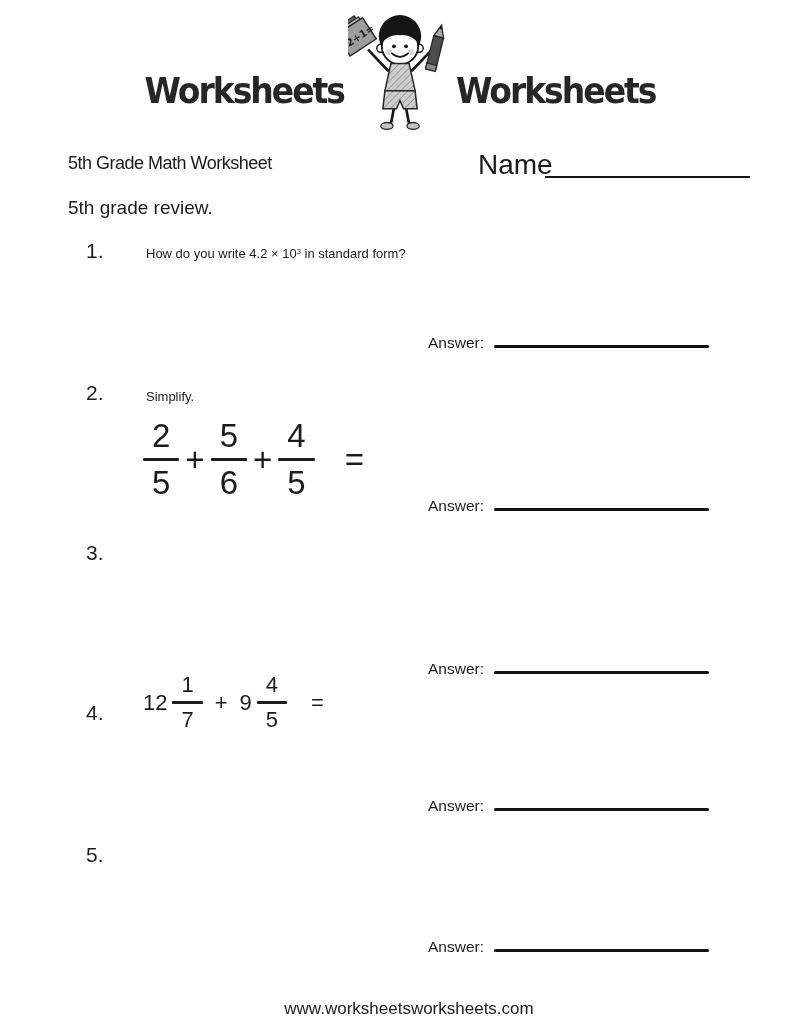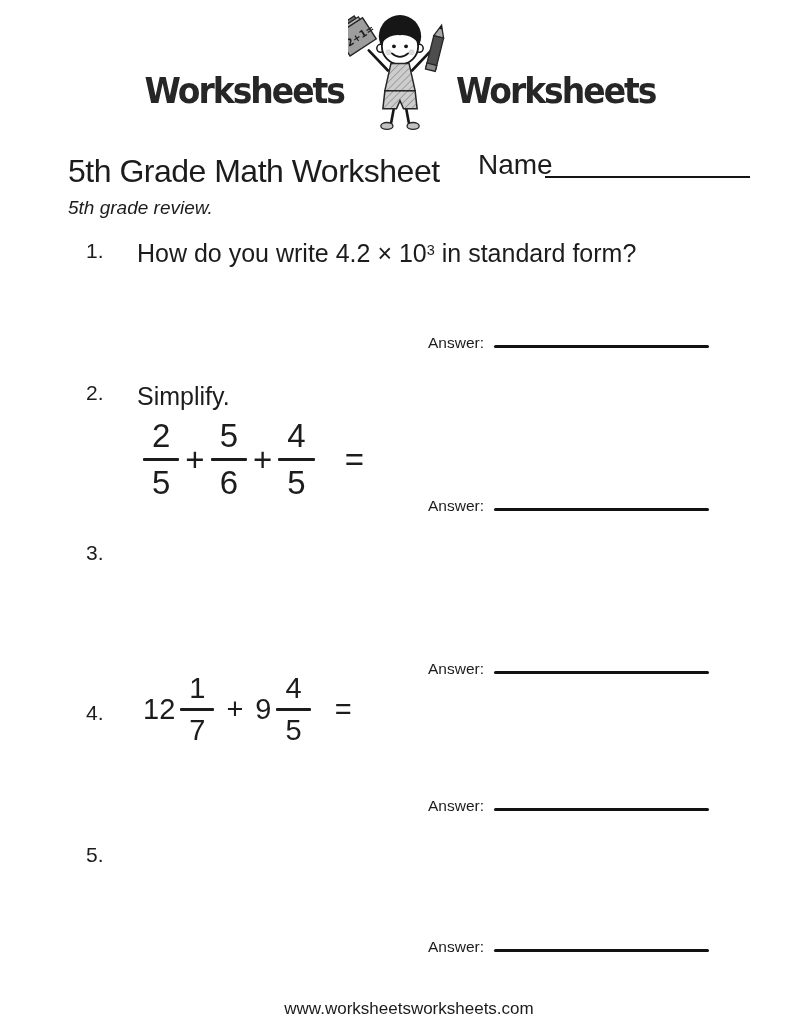--- a/index.html
+++ b/index.html
@@ -8,41 +8,41 @@
     font-family:"Liberation Sans", sans-serif;color:#1c1c1c;overflow:hidden;
   }
   
   .logo{position:absolute;top:6px;left:0;width:100%;height:126px;
     display:flex;justify-content:center;align-items:flex-end;gap:4px;}
   .logo-text{font-family:"DejaVu Sans", sans-serif;font-weight:bold;
     font-size:33px;letter-spacing:-2px;color:#262626;margin-bottom:22px;
     transform:scaleY(1.08);}
   .logo-svg{width:104px;height:126px;display:block;}
   
-  .title{position:absolute;left:68px;top:153px;font-size:32px;letter-spacing:-0.5px;text-align:right;}
+  .title{position:absolute;left:68px;top:153px;font-size:18px;letter-spacing:-0.5px;text-align:right;}
   .name-label{position:absolute;left:478px;top:149px;font-size:28px;}
   .name-line{position:absolute;left:545px;top:176px;width:205px;height:2px;background:#141414;}
-  .subtitle{position:absolute;left:68px;top:197px;font-size:19px;font-style:italic;}
+  .subtitle{position:absolute;left:68px;top:197px;font-size:19px;}
   
   .qnum{position:absolute;left:86px;font-size:21px;}
-  .qtext{position:absolute;left:137px;font-size:25px;line-height:29px;white-space:pre-wrap;text-align:center;}
+  .qtext{position:absolute;left:146px;font-size:13px;line-height:29px;white-space:pre-wrap;text-align:center;}
   .sup{font-size:0.58em;position:relative;top:-0.5em;}
   
   .answer{position:absolute;left:428px;display:flex;align-items:center;justify-content:center;}
   .answer-label{font-size:15.5px;}
   .answer-line{width:215px;height:3px;background:#121212;border-radius:2px;margin-left:10px;margin-top:7px;}
   
   .math-row{position:absolute;left:143px;display:flex;align-items:center;}
   .frac{display:inline-flex;flex-direction:column;align-items:center;}
   .frac .bar{align-self:stretch;height:3px;background:#1c1c1c;border-radius:1px;margin:3px 0;}
   .m2{font-size:33px;}
   .m2 .frac .num,.m2 .frac .den{padding:0 9px;}
   .m2 .op{margin:0 6px;}
   .m2 .eq{margin-left:30px;}
-  .m4{font-size:29px;align-items:center;}
+  .m4{font-size:22px;align-items:center;}
   .m4 .frac .num,.m4 .frac .den{padding:0 9px;}
   .m4 .whole{margin-right:5px;}
   .m4 .op{margin:0 12px;}
   .m4 .eq{margin-left:24px;}
   
   .footer{position:absolute;top:999px;left:0;width:100%;text-align:center;font-size:17px;padding-left:9px;}
 </style>
 </head>
 <body>
 

